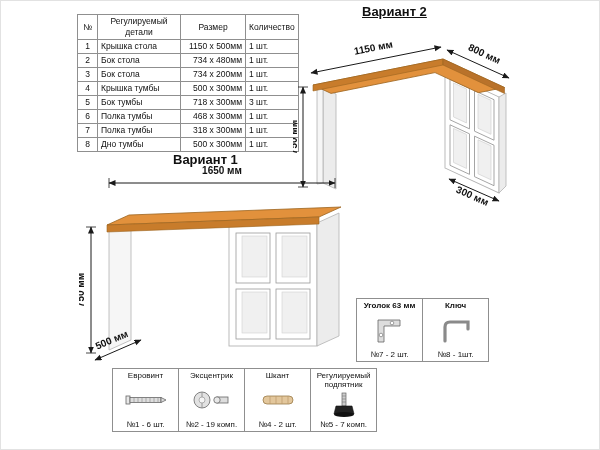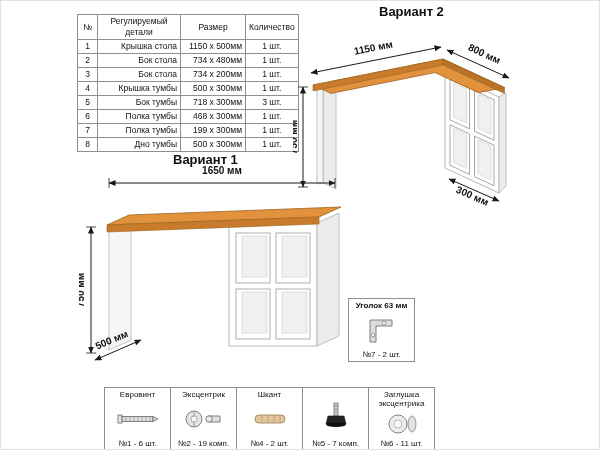--- a/index.html
+++ b/index.html
@@ -4,48 +4,48 @@
 <style>
   html,body{margin:0;padding:0;background:#ffffff;}
   .page{position:relative;width:600px;height:450px;background:#fff;border:1px solid #e2e2e2;
         box-sizing:border-box;font-family:"Liberation Sans",sans-serif;overflow:hidden;color:#111;}
 
   
   table.parts{position:absolute;left:76px;top:13px;border-collapse:collapse;font-size:8.5px;}
   table.parts th,table.parts td{border:1px solid #8f8f8f;padding:1px 3px;line-height:1.3;font-weight:400;background:#fff;}
   table.parts th{text-align:center;}
   .c-num{width:13px;text-align:center;}
-  .c-name{width:76px;text-align:right;}
+  .c-name{width:76px;text-align:left;}
   .c-size{width:58px;text-align:right;}
-  .c-qty{width:34px;text-align:center;}
+  .c-qty{width:34px;text-align:left;}
 
   .vtitle{position:absolute;font-size:13px;font-weight:700;}
-  #v2-title{left:378px;top:3px;}
+  #v2-title{left:361px;top:3px;text-decoration:underline;}
   #v1-title{left:172px;top:151px;}
 
   svg.drawing{position:absolute;}
   #v1-svg{left:78px;top:156px;}
   #v2-svg{left:292px;top:14px;}
 
   .dim{stroke:#1a1a1a;stroke-width:1;fill:none;}
   .tick{stroke:#1a1a1a;stroke-width:0.8;}
   .dimlbl{font-size:10px;font-weight:700;fill:#111;font-family:"Liberation Sans",sans-serif;}
   .panel{fill:#f6f6f6;stroke:#b3b3b3;stroke-width:0.8;}
   .panel-side{fill:#ececec;stroke:#b3b3b3;stroke-width:0.8;}
   .cube{fill:#ffffff;stroke:#b3b3b3;stroke-width:0.9;}
   .comp{fill:#ffffff;stroke:#9a9a9a;stroke-width:0.8;}
   .comp-in{fill:#f0f0f0;stroke:#cfcfcf;stroke-width:0.6;}
 
   
   .hwrow{position:absolute;display:flex;}
   #hw-top{left:343px;top:297px;}
-  #hw-bottom{left:99px;top:386px;}
+  #hw-bottom{left:99px;top:367px;}
   .hwcell{width:67px;height:64px;border:1px solid #8f8f8f;margin-left:-1px;box-sizing:border-box;
           display:flex;flex-direction:column;align-items:center;padding:2px 2px;background:#fff;}
-  .hwcell:first-child{margin-left:4px;}
+  .hwcell:first-child{margin-left:12px;}
   .hw-name{font-size:8px;text-align:center;line-height:1.15;}
   #hw-top .hw-name{font-weight:700;}
   .hw-ico{flex:1;display:flex;align-items:center;justify-content:center;}
   .hw-qty{font-size:8px;margin-top:auto;}
 </style>
 </head>
 <body>
 
 <div class="page">
 
@@ -91,21 +91,21 @@
       </tr>
       <tr>
         <td class="c-num">6</td>
         <td class="c-name">Полка тумбы</td>
         <td class="c-size">468 x 300мм</td>
         <td class="c-qty">1 шт.</td>
       </tr>
       <tr>
         <td class="c-num">7</td>
         <td class="c-name">Полка тумбы</td>
-        <td class="c-size">199 x 300мм</td>
+        <td class="c-size">318 x 300мм</td>
         <td class="c-qty">1 шт.</td>
       </tr>
       <tr>
         <td class="c-num">8</td>
         <td class="c-name">Дно тумбы</td>
         <td class="c-size">500 x 300мм</td>
         <td class="c-qty">1 шт.</td>
       </tr>
     </tbody>
   </table>
@@ -219,20 +219,29 @@
       <div class="hw-name">Уголок 63 мм</div>
       <div class="hw-ico">
         <svg width="40" height="30" viewBox="0 0 40 30">
           <path d="M8 5 L30 5 L30 11 L14 11 L14 27 L8 27 Z" fill="#dddddd" stroke="#666" stroke-width="0.8"></path>
           <circle cx="22" cy="8" r="1.8" fill="#fff" stroke="#666" stroke-width="0.6"></circle>
           <circle cx="11" cy="20" r="1.8" fill="#fff" stroke="#666" stroke-width="0.6"></circle>
         </svg>
       </div>
       <div class="hw-qty">№7 - 2 шт.</div>
     </div>
+    <div class="hwcell">
+      <div class="hw-name">Ключ</div>
+      <div class="hw-ico">
+        <svg width="42" height="30" viewBox="0 0 42 30">
+          <path d="M10 26 L10 12 Q10 7 15 7 L33 7 L33 14" fill="none" stroke="#8a8a8a" stroke-width="3.2" stroke-linecap="round"></path>
+        </svg>
+      </div>
+      <div class="hw-qty">№8 - 1шт.</div>
+    </div>
   </div>
 
   <div id="hw-bottom" class="hwrow">
     <div class="hwcell">
       <div class="hw-name">Евровинт</div>
       <div class="hw-ico">
         <svg width="44" height="22" viewBox="0 0 44 22">
           <rect x="2" y="7" width="4" height="8" fill="#e8e8e8" stroke="#666" stroke-width="0.8"></rect>
           <rect x="6" y="8.5" width="31" height="5" fill="#dddddd" stroke="#666" stroke-width="0.8"></rect>
           <path d="M10 8.5 V13.5 M14 8.5 V13.5 M18 8.5 V13.5 M22 8.5 V13.5 M26 8.5 V13.5 M30 8.5 V13.5 M34 8.5 V13.5" stroke="#888" stroke-width="0.6"></path>
@@ -258,36 +267,26 @@
       <div class="hw-name">Шкант</div>
       <div class="hw-ico">
         <svg width="40" height="20" viewBox="0 0 40 20">
           <rect x="5" y="6" width="30" height="8" rx="4" fill="#e3c79c" stroke="#9b7b49" stroke-width="0.8"></rect>
           <path d="M12 6 V14 M18 6 V14 M24 6 V14 M30 6 V14" stroke="#b99a6b" stroke-width="0.7"></path>
         </svg>
       </div>
       <div class="hw-qty">№4 - 2 шт.</div>
     </div>
     <div class="hwcell">
+      <div class="hw-name">Регулируемый подпятник</div>
       <div class="hw-ico">
         <svg width="36" height="28" viewBox="0 0 36 28">
           <rect x="16" y="2" width="4" height="13" fill="#cccccc" stroke="#666" stroke-width="0.7"></rect>
           <path d="M16 5 H20 M16 8 H20 M16 11 H20" stroke="#777" stroke-width="0.6"></path>
           <polygon points="10,15 26,15 28,23 8,23" fill="#222222" stroke="#111" stroke-width="0.6"></polygon>
           <ellipse cx="18" cy="23.5" rx="10" ry="2.5" fill="#111111"></ellipse>
         </svg>
       </div>
       <div class="hw-qty">№5 - 7 комп.</div>
     </div>
-    <div class="hwcell">
-      <div class="hw-name">Заглушка эксцентрика</div>
-      <div class="hw-ico">
-        <svg width="36" height="26" viewBox="0 0 36 26">
-          <circle cx="14" cy="13" r="9" fill="#ececec" stroke="#666" stroke-width="0.8"></circle>
-          <circle cx="14" cy="13" r="4" fill="#f8f8f8" stroke="#999" stroke-width="0.6"></circle>
-          <ellipse cx="28" cy="13" rx="4" ry="8" fill="#e2e2e2" stroke="#777" stroke-width="0.7"></ellipse>
-        </svg>
-      </div>
-      <div class="hw-qty">№6 - 11 шт.</div>
-    </div>
   </div>
 
 </div>
 
 </body></html>

